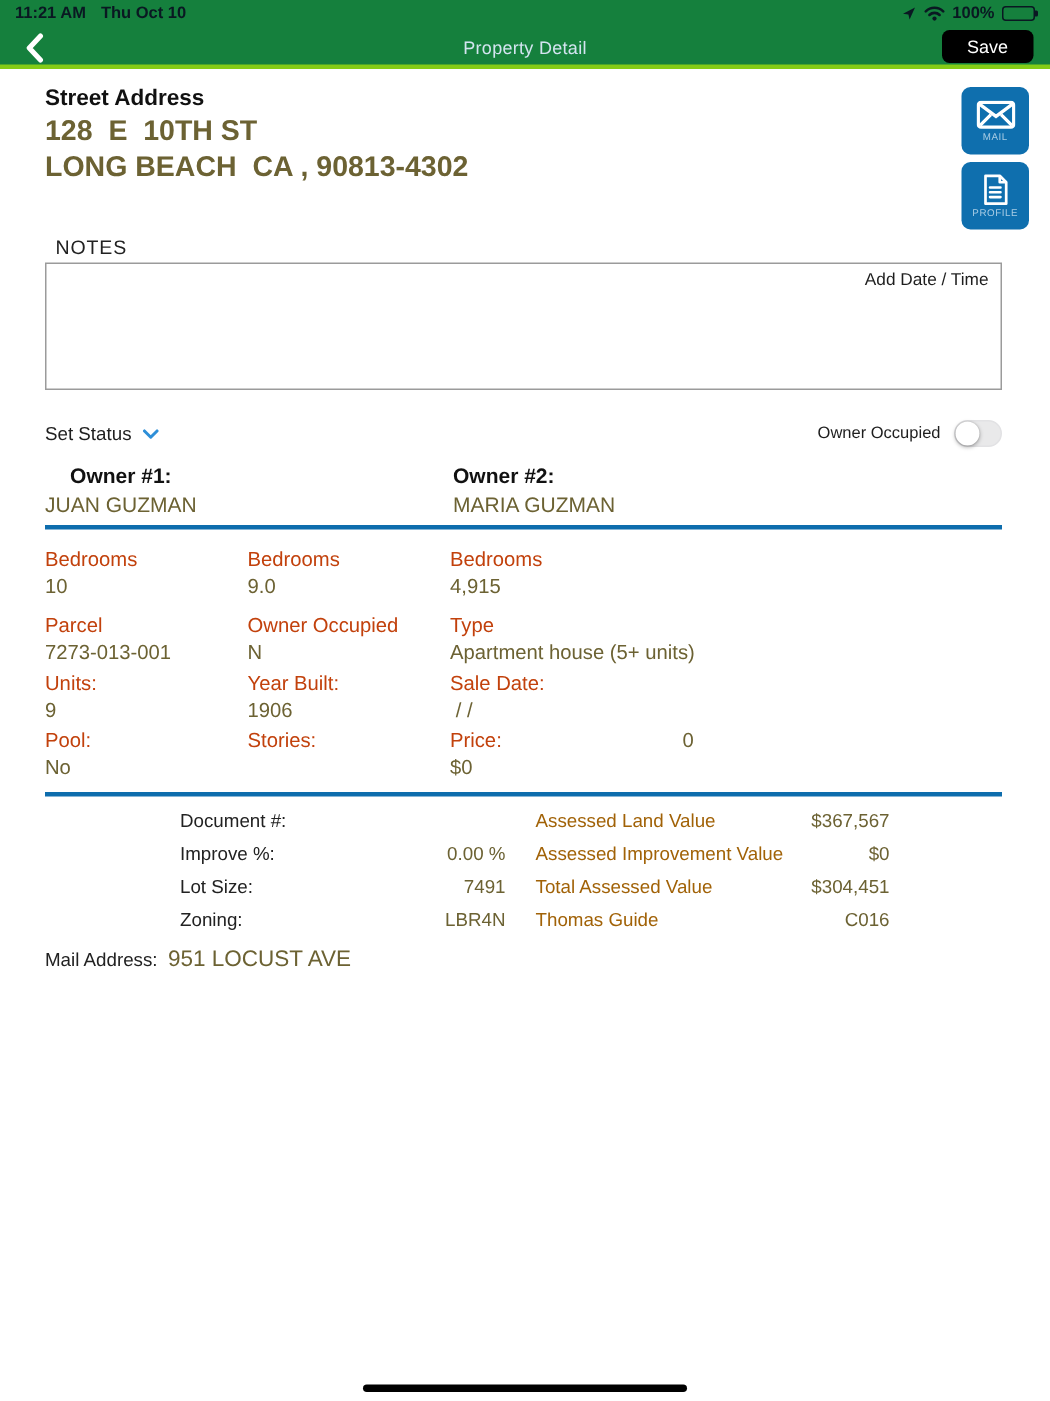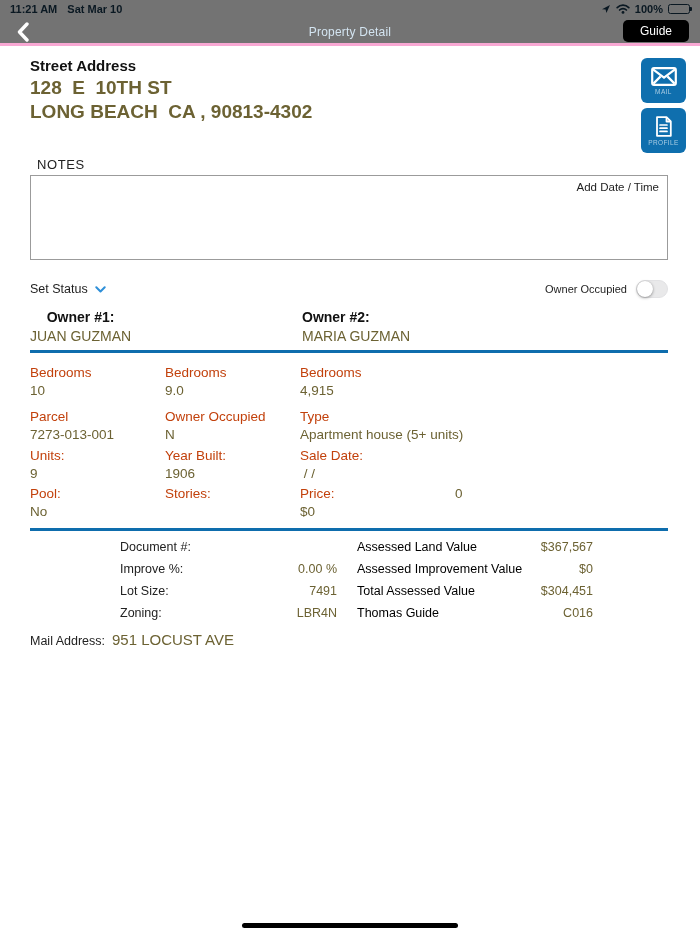--- a/index.html
+++ b/index.html
@@ -4,21 +4,21 @@
 <style>
   * { margin:0; padding:0; box-sizing:border-box; }
   html,body { background:#e8e8e8; }
   body { font-family:"Liberation Sans","DejaVu Sans",sans-serif; }
   .screen {
     position:relative; width:700px; height:934px; background:#fff;
     margin:0 auto; overflow:hidden;
   }
   
   .header { position:absolute; top:0; left:0; width:700px; height:46px;
-    background:#737373; border-bottom:3px solid #f9a8d4; }
+    background:#15803d; border-bottom:3px solid #84cc16; }
   .status-bar { position:absolute; top:0; left:0; width:100%; height:17px;
     display:flex; justify-content:space-between; align-items:center; padding:0 10px;
     color:#0a1822; font-size:11px; font-weight:bold; }
   .status-left { display:flex; gap:10px; }
   .status-right { display:flex; align-items:center; gap:5px; }
   .batt { position:relative; width:22px; height:10px; border:1px solid #0a1822;
     border-radius:2.5px; padding:1px; }
   .batt-fill { width:100%; height:100%; background:#0a1822; border-radius:1px; }
   .batt-nub { position:absolute; right:-3px; top:2.5px; width:2px; height:4px;
     background:#0a1822; border-radius:0 1px 1px 0; }
@@ -74,41 +74,41 @@
   .drow.r0 { margin-bottom:8px; } .drow.r1 { margin-bottom:3px; } .drow.r2 { margin-bottom:2px; }
   .c1 { width:135px; } .c2 { width:135px; } .c3 { width:155px; } .c4 { flex:1; }
   .dlabel { font-size:13.5px; color:#c2410c; line-height:18px; }
   .dvalue { font-size:13.5px; color:#6c6233; line-height:18px; min-height:18px; white-space:pre; }
   
   .assess { position:absolute; left:120px; top:540px; width:473px; }
   .arow { display:flex; align-items:baseline; height:22px; }
   .al1 { width:130px; font-size:12.5px; color:#222; }
   .av1 { width:87px; font-size:12.5px; color:#6c6233; text-align:right; white-space:pre; }
   .asp { width:20px; }
-  .al2 { width:180px; font-size:12.5px; color:#000000; }
+  .al2 { width:180px; font-size:12.5px; color:#a16207; }
   .av2 { flex:1; font-size:12.5px; color:#6c6233; text-align:right; }
   
   .mailrow { position:absolute; left:30px; top:631px; display:flex; align-items:baseline; }
   .mail-label { width:82px; font-size:12.5px; color:#222; }
   .mail-value { font-size:15px; color:#6c6233; }
   
   .home-ind { position:absolute; left:242px; bottom:6px; width:216px; height:5px;
     border-radius:3px; background:#000; cursor:grab; }
   svg { display:block; }
 </style>
 </head>
 <body>
 
 <div class="screen">
 
   <div class="header">
     <div class="status-bar">
       <div class="status-left">
         <span>11:21 AM</span>
-        <span>Sat Mar 10</span>
+        <span>Thu Oct 10</span>
       </div>
       <div class="status-right">
         <span>
           <svg width="10" height="10" viewBox="0 0 10 10">
               <path d="M9 1 L1 5.2 L4.6 5.6 L5.4 9 Z" fill="#0a1822"></path>
             </svg>
         </span>
         <span>
           <svg width="14" height="10" viewBox="0 0 14 10">
             <path d="M1.2 3.6 A8.2 8.2 0 0 1 12.8 3.6" stroke="#0a1822" stroke-width="1.7" fill="none" stroke-linecap="round"></path>
@@ -122,21 +122,21 @@
         </span>
       </div>
     </div>
     <div class="nav-bar">
       <span class="back-btn">
         <svg width="13" height="20" viewBox="0 0 13 20">
           <path d="M11 2 L3.5 10 L11 18" stroke="#fff" stroke-width="3.4" fill="none" stroke-linecap="round" stroke-linejoin="round"></path>
         </svg>
       </span>
       <div class="nav-title">Property Detail</div>
-      <button class="save-btn">Guide</button>
+      <button class="save-btn">Save</button>
     </div>
   </div>
 
   <div class="addr-block">
     <div class="addr-label">Street Address</div>
     <div class="addr-line">128  E  10TH ST</div>
     <div class="addr-line">LONG BEACH  CA , 90813-4302</div>
   </div>
 
   <div class="action-col">

